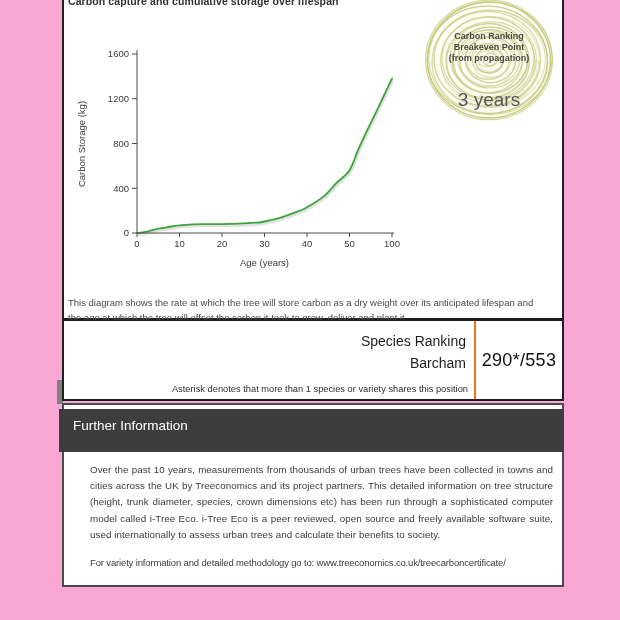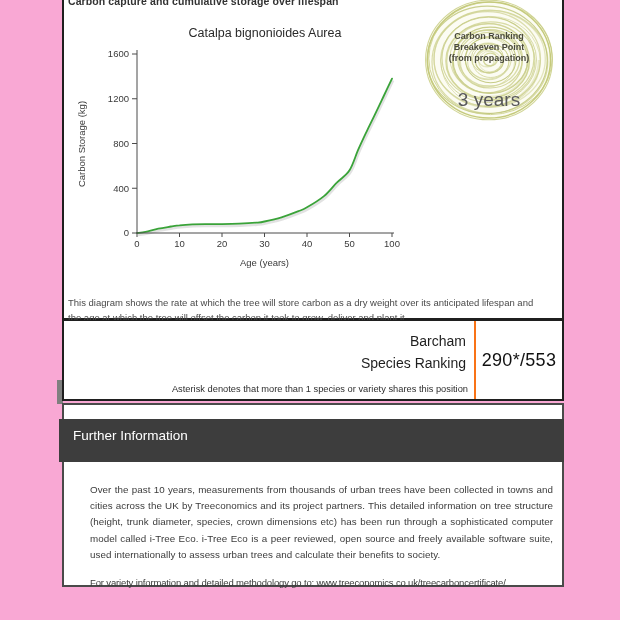--- a/index.html
+++ b/index.html
@@ -60,41 +60,40 @@
   }
   .rank-score{
     width:86px;border-left:2px solid #f97316;display:flex;align-items:center;
     justify-content:center;font-size:18px;color:#111;letter-spacing:.3px;
   }
 
   
   .fi-header{
     position:relative;height:42.5px;background:#3d3d3d;color:#ffffff;
     font-size:13.5px;padding:9px 0 0 14px;box-sizing:border-box;z-index:2;
-    margin:14px -2.5px;left:-2.5px;width:505px;
+    margin:4px -2.5px;left:-2.5px;width:505px;
   }
   .fi-content{padding:6px 9px 0 26px;}
   .fi-paragraph{
     margin:0;font-size:9.8px;line-height:16.4px;color:#3b3b3b;
     text-align:justify;letter-spacing:.05px;
   }
   .fi-link{
     margin:13px 0 0 0;font-size:9.5px;letter-spacing:-.15px;color:#3b3b3b;white-space:nowrap;
   }
 </style>
 </head>
 <body>
 
 <div class="page">
 
   <div class="gray-strip"></div>
 
   <section class="chart-section">
     <div class="doc-title">Carbon capture and cumulative storage over lifespan</div>
-    <div class="chart-title">Catalpa bignonioides Aurea</div>
 
     <svg id="chartsvg" class="chart-svg" viewBox="0 0 334 256">
       <g id="shadowlayer">
           <path d="M 64.0 219.0 C 65.4 218.8, 69.0 218.6, 72.5 217.9 C 76.0 217.2, 81.0 215.6, 85.3 214.7 C 89.5 213.9, 94.5 213.1, 98.0 212.5 C 101.5 212.0, 103.0 211.7, 106.5 211.4 C 110.0 211.0, 115.0 210.6, 119.3 210.4 C 123.5 210.2, 127.0 210.1, 132.0 210.1 C 137.0 210.0, 143.3 210.1, 149.0 210.1 C 154.7 210.0, 160.3 209.9, 166.0 209.7 C 171.7 209.5, 178.8 209.1, 183.0 208.7 C 187.3 208.3, 187.3 208.4, 191.5 207.5 C 195.8 206.6, 202.8 205.1, 208.5 203.3 C 214.2 201.6, 221.3 198.9, 225.5 197.2 C 229.8 195.5, 229.8 195.8, 234.0 193.3 C 238.3 190.8, 246.0 186.2, 251.0 182.1 C 256.0 178.0, 259.5 172.9, 263.8 168.7 C 268.0 164.4, 273.0 161.8, 276.5 156.3 C 280.0 150.9, 282.2 142.6, 285.0 136.2 C 287.8 129.8, 290.7 123.7, 293.5 117.8 C 296.3 111.8, 299.2 106.3, 302.0 100.4 C 304.8 94.5, 307.7 88.5, 310.5 82.5 C 313.3 76.5, 317.6 67.6, 319.0 64.6" fill="none" stroke="#d2d2d2" stroke-width="2.8" opacity="0.65" transform="translate(1,1.8)"></path>
         </g>
       <g id="curvelayer">
           <path d="M 64.0 219.0 C 65.4 218.8, 69.0 218.6, 72.5 217.9 C 76.0 217.2, 81.0 215.6, 85.3 214.7 C 89.5 213.9, 94.5 213.1, 98.0 212.5 C 101.5 212.0, 103.0 211.7, 106.5 211.4 C 110.0 211.0, 115.0 210.6, 119.3 210.4 C 123.5 210.2, 127.0 210.1, 132.0 210.1 C 137.0 210.0, 143.3 210.1, 149.0 210.1 C 154.7 210.0, 160.3 209.9, 166.0 209.7 C 171.7 209.5, 178.8 209.1, 183.0 208.7 C 187.3 208.3, 187.3 208.4, 191.5 207.5 C 195.8 206.6, 202.8 205.1, 208.5 203.3 C 214.2 201.6, 221.3 198.9, 225.5 197.2 C 229.8 195.5, 229.8 195.8, 234.0 193.3 C 238.3 190.8, 246.0 186.2, 251.0 182.1 C 256.0 178.0, 259.5 172.9, 263.8 168.7 C 268.0 164.4, 273.0 161.8, 276.5 156.3 C 280.0 150.9, 282.2 142.6, 285.0 136.2 C 287.8 129.8, 290.7 123.7, 293.5 117.8 C 296.3 111.8, 299.2 106.3, 302.0 100.4 C 304.8 94.5, 307.7 88.5, 310.5 82.5 C 313.3 76.5, 317.6 67.6, 319.0 64.6" fill="none" stroke="#3aa339" stroke-width="1.8" stroke-linecap="round"></path>
         </g>
       <g id="axislayer">
           <line x1="64" y1="219" x2="64" y2="36" class="axis"></line>
@@ -171,22 +170,22 @@
         <div class="badge-value">3 years</div>
       </div>
     </div>
 
     <p class="chart-desc">This diagram shows the rate at which the tree will store carbon as a dry weight over its anticipated lifespan and the age at which the tree will offset the carbon it took to grow, deliver and plant it.</p>
   </section>
 
   <section class="ranking-section">
     <div class="rank-main">
       <div class="rank-title">
+        <div>Species Ranking</div>
         <div>Barcham</div>
-        <div>Species Ranking</div>
       </div>
       <div class="rank-note">Asterisk denotes that more than 1 species or variety shares this position</div>
     </div>
     <div class="rank-score">290*/553</div>
   </section>
 
   <section class="further-section">
     <header class="fi-header">
       <span>Further Information</span>
     </header>

